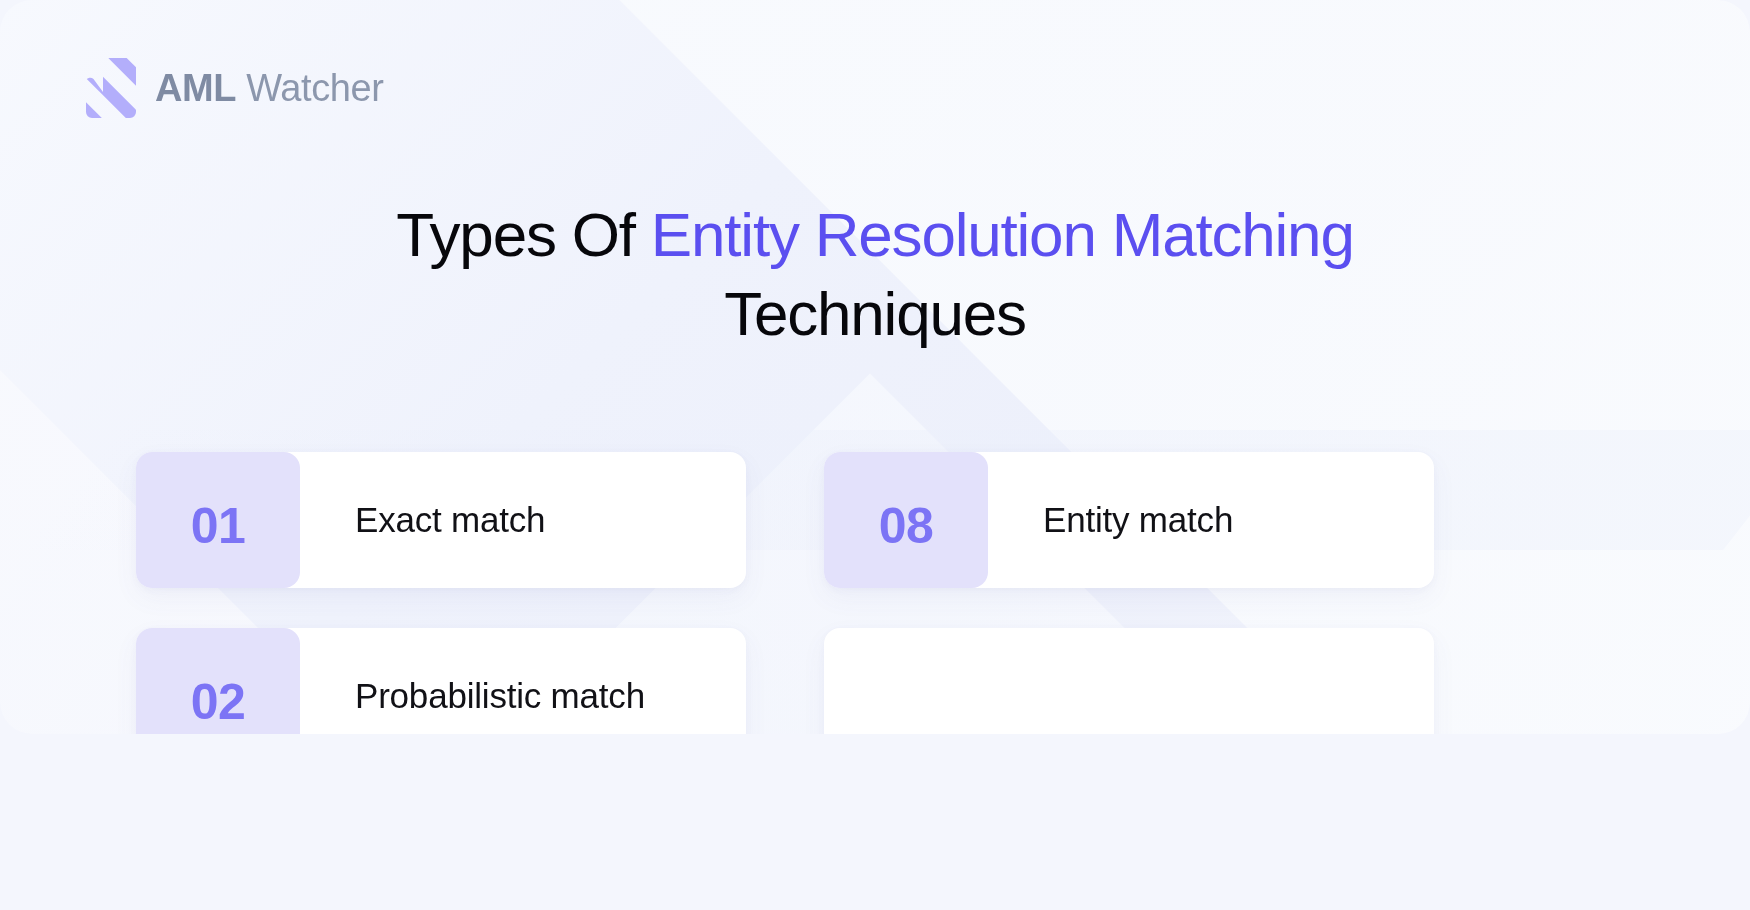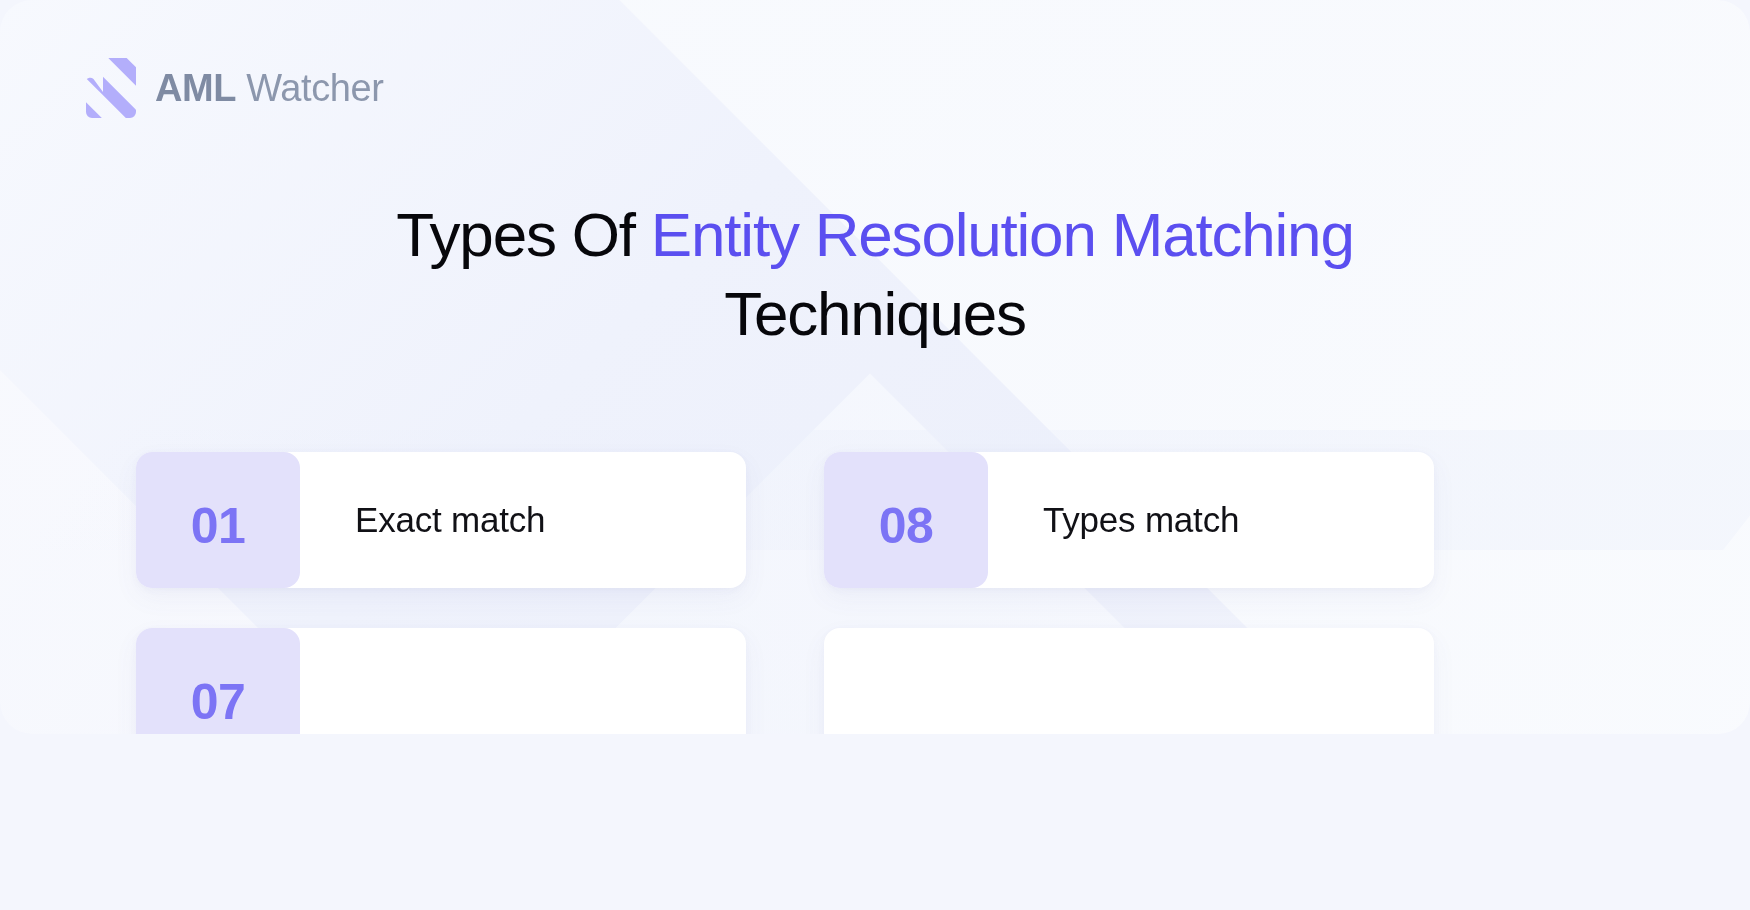--- a/index.html
+++ b/index.html
@@ -238,28 +238,29 @@
         <span class="card-number">01</span>
       </div>
       <div class="card-label">Exact match</div>
     </div>
 
     <div class="card">
       <div class="card-body"></div>
       <div class="card-badge">
         <span class="card-number">08</span>
       </div>
-      <div class="card-label">Types match</div>
+      <div class="card-label">Entity match</div>
     </div>
 
     <div class="card">
       <div class="card-body"></div>
       <div class="card-badge">
-        <span class="card-number">07</span>
+        <span class="card-number">02</span>
       </div>
+      <div class="card-label">Probabilistic match</div>
     </div>
 
     <div class="card">
       <div class="card-body"></div>
     </div>
 
   </div>
 </div>
 
 </body></html>

